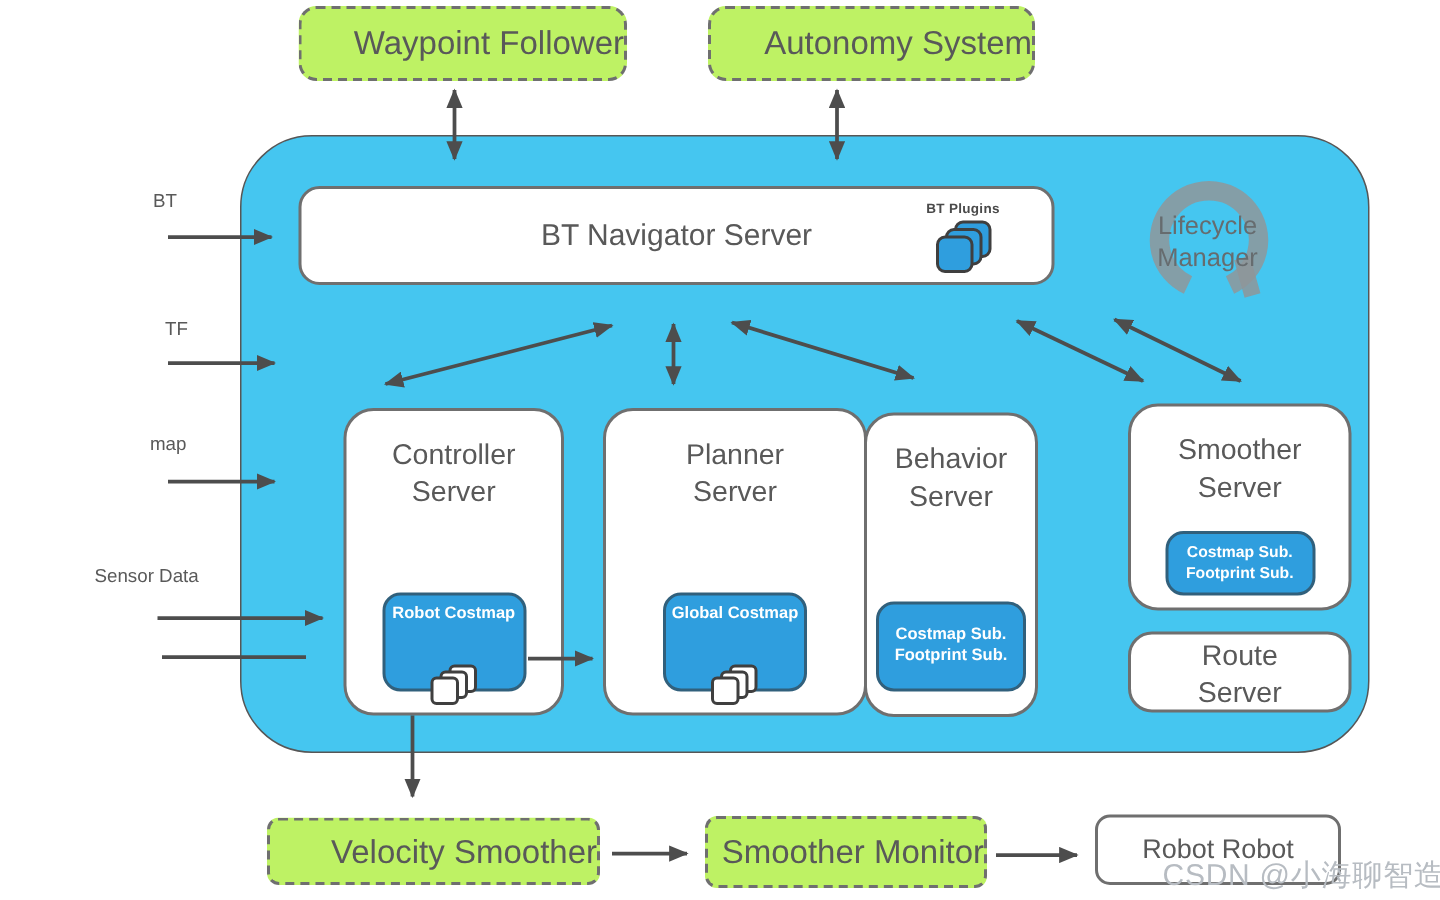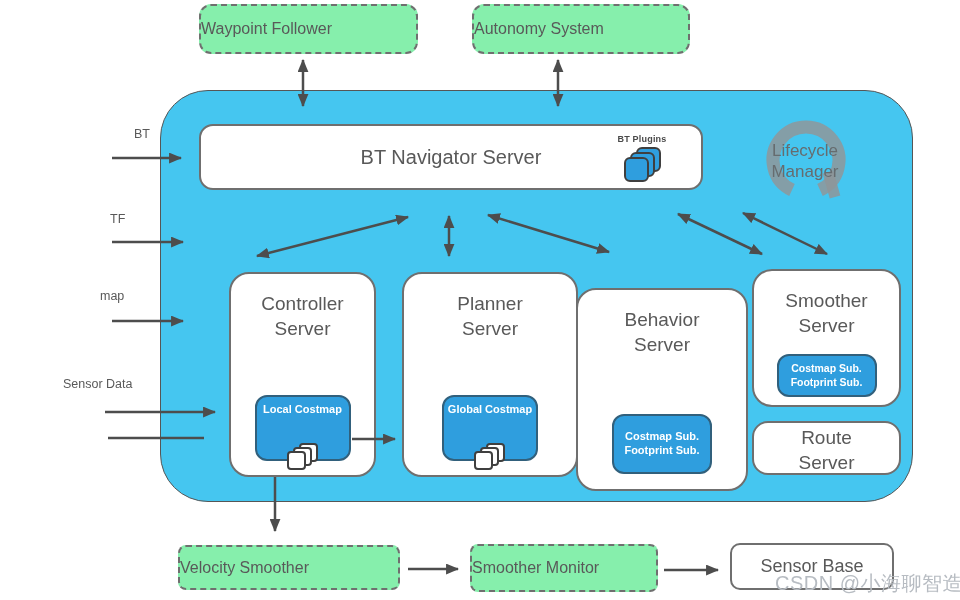--- a/index.html
+++ b/index.html
@@ -12,22 +12,22 @@
   }
   html,body{margin:0;padding:0;background:#fff;}
   #stage{
     position:relative;width:960px;height:600px;overflow:hidden;
     font-family:"Liberation Sans",sans-serif;color:var(--text-gray);
     background:#fff;
   }
   
   .dash-box{
     position:absolute;border:2px dashed var(--border-gray);border-radius:12px;
-    display:flex;align-items:center;justify-content:flex-start;
-    font-size:16px;color:var(--text-gray);background:#86efac;box-sizing:border-box;
+    display:flex;align-items:center;justify-content:flex-end;
+    font-size:22px;color:var(--text-gray);background:#bef264;box-sizing:border-box;
   }
   .dash-box.small{border-radius:8px;}
   .solid-box{
     position:absolute;border:2px solid var(--border-gray);border-radius:10px;
     display:flex;align-items:center;justify-content:center;
     font-size:18px;color:var(--text-gray);background:#fff;box-sizing:border-box;
   }
   #container{
     position:absolute;left:160px;top:90px;width:753px;height:412px;
     background:var(--container-blue);border:1.5px solid #565656;border-radius:48px;
@@ -36,21 +36,21 @@
   .white-box{
     position:absolute;background:#fff;border:2px solid var(--border-gray);
     box-sizing:border-box;z-index:2;
   }
   #btnav{left:199px;top:124px;width:504px;height:66px;border-radius:14px;
     display:flex;align-items:center;justify-content:center;font-size:20px;}
   .server{border-radius:20px;text-align:center;margin-left:24px;}
   .server .title{font-size:19px;line-height:1.32;padding-top:17px;margin:0 auto;width:110px;}
   #controller{left:205px;top:272px;width:147px;height:205px;}
   #planner{left:378px;top:272px;width:176px;height:205px;}
-  #behavior{left:552px;top:288px;width:172px;height:203px;}
+  #behavior{left:552px;top:275px;width:116px;height:203px;}
   #smoother{left:728px;top:269px;width:149px;height:138px;}
   #route{left:728px;top:421px;width:149px;height:54px;border-radius:16px;}
   #route .title{padding-top:2px;width:80px;}
   .plugin-box{
     position:absolute;left:50%;transform:translateX(-50%);
     background:var(--plugin-blue);border:2px solid #31607C;border-radius:12px;
     box-sizing:border-box;color:#fff;font-weight:bold;text-align:center;
   }
   .plugin-box .plabel{font-size:11px;line-height:1.25;padding-top:6px;}
   .plugin-box.textonly{display:flex;align-items:center;justify-content:center;}
@@ -128,21 +128,21 @@
     <svg width="112" height="102" viewBox="0 0 112 102">
       <path d="M 68 78 A 33 33 0 1 0 40 78" fill="none" stroke="#8F969A" stroke-width="13" opacity="0.85"></path>
       <line x1="76" y1="60" x2="83" y2="85" stroke="#8F969A" stroke-width="11" opacity="0.85"></line>
     </svg>
     <div class="lc-text">Lifecycle Manager</div>
   </div>
 
   <div id="controller" class="white-box server">
     <div class="title">Controller Server</div>
     <div id="local-costmap" class="plugin-box">
-      <div class="plabel">Local Costmap</div>
+      <div class="plabel">Robot Costmap</div>
       <div class="stack white">
         <i class="sq s1"></i>
           <i class="sq s2"></i>
           <i class="sq s3"></i>
       </div>
     </div>
   </div>
 
   <div id="planner" class="white-box server">
     <div class="title">Planner Server</div>
@@ -167,33 +167,33 @@
     <div class="title">Smoother Server</div>
     <div id="smoother-plugin" class="plugin-box textonly">
       <div class="plabel">Costmap Sub. Footprint Sub.</div>
     </div>
   </div>
 
   <div id="route" class="white-box server">
     <div class="title">Route Server</div>
   </div>
 
-  <div class="in-label" style="left:134px;top:127px">BT</div>
+  <div class="in-label" style="left:102px;top:127px">BT</div>
   <div class="in-label" style="left:110px;top:212px">TF</div>
   <div class="in-label" style="left:100px;top:289px">map</div>
   <div class="in-label" style="left:63px;top:377px">Sensor Data</div>
 
   <div id="velocity" class="dash-box small">
     <span>Velocity Smoother</span>
   </div>
   <div id="collision" class="dash-box small">
     <span>Smoother Monitor</span>
   </div>
   <div id="robotbase" class="solid-box">
-    <span>Sensor Base</span>
+    <span>Robot Robot</span>
   </div>
 
   <div id="watermark">CSDN @小海聊智造</div>
 
   <svg id="arrows" width="960" height="600" viewBox="0 0 960 600">
     <defs>
       <marker id="ah" viewBox="0 0 12 10" refX="11" refY="5" markerWidth="13" markerHeight="11" markerUnits="userSpaceOnUse" orient="auto-start-reverse">
         <path d="M0 0 L12 5 L0 10 z"></path>
       </marker>
     </defs>

